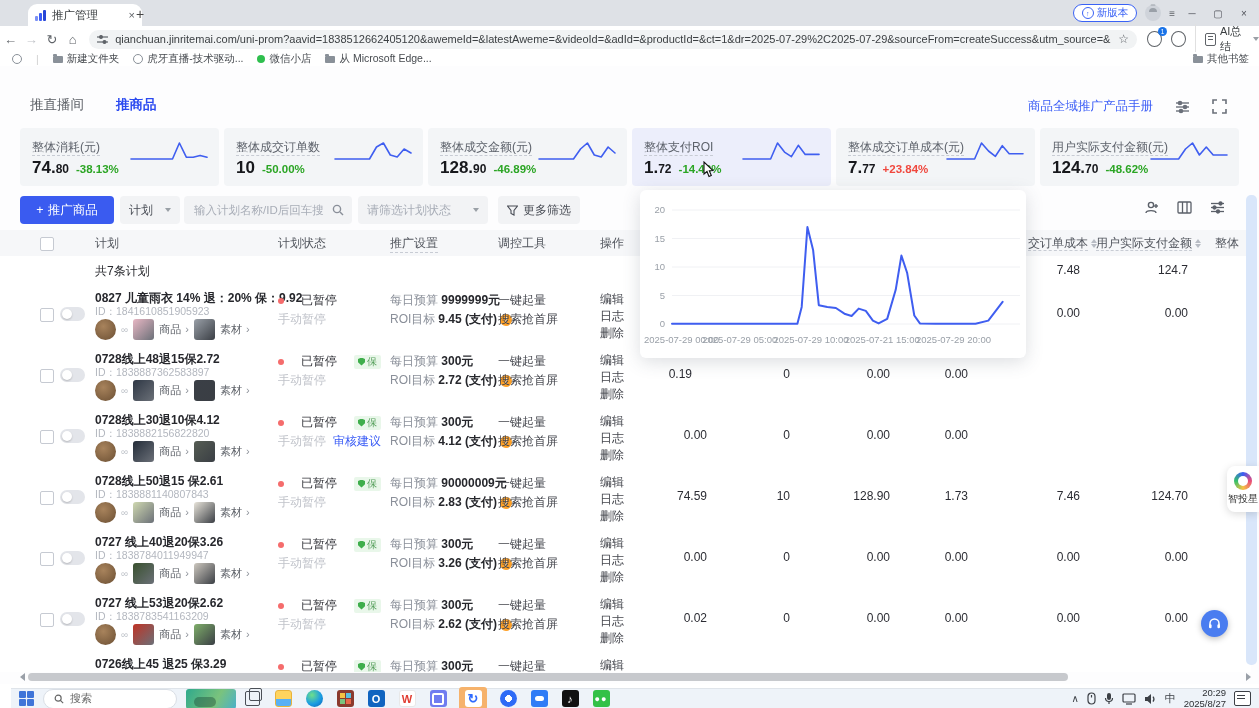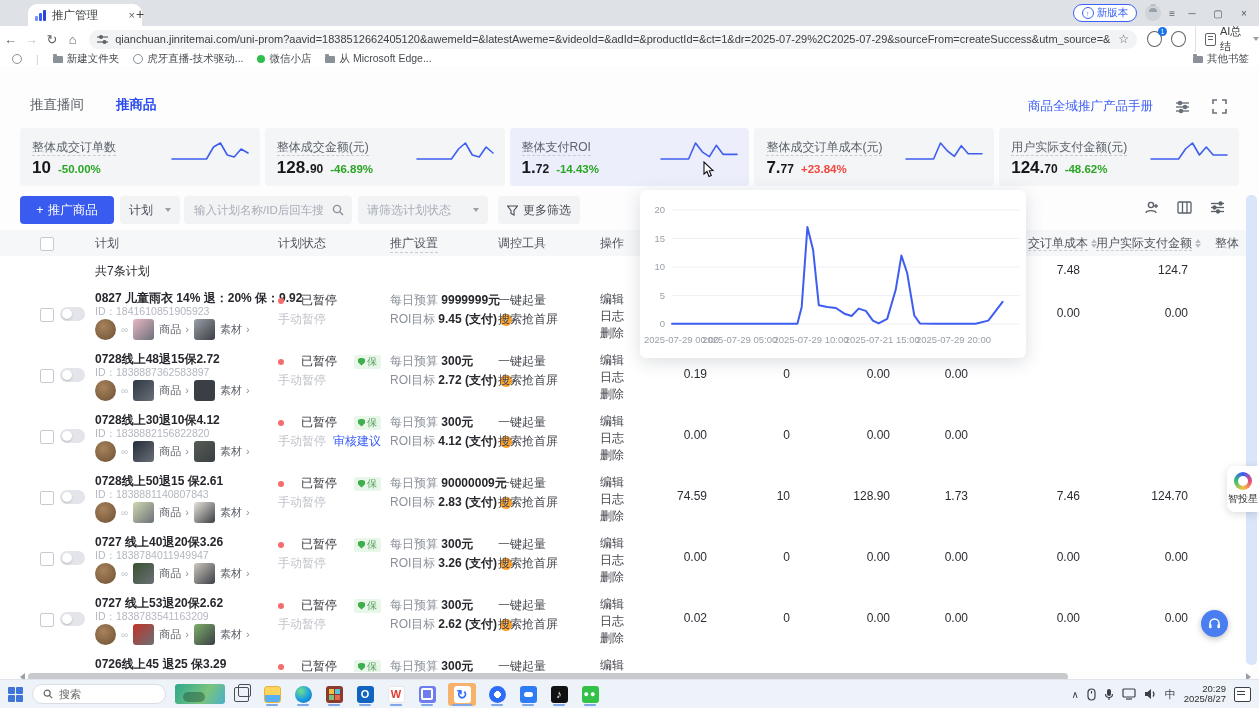--- a/index.html
+++ b/index.html
@@ -120,21 +120,21 @@
   .cxlabel{position:absolute;top:144px;font-size:9.5px;color:#9aa0a8;white-space:nowrap;}
   
   #ai-fab{position:absolute;right:0;top:400px;width:32px;height:46px;background:#fff;border-radius:8px 0 0 8px;box-shadow:0 2px 8px rgba(0,0,0,.15);display:flex;flex-direction:column;align-items:center;padding-top:6px;box-sizing:border-box;gap:2px;}
   .ai-orb{width:18px;height:18px;border-radius:50%;background:conic-gradient(#3a5cf6,#e84d7a,#f6c244,#35c06a,#3a5cf6);position:relative;}
   .ai-orb:after{content:"";position:absolute;inset:4px;background:#fff;border-radius:50%;}
   #ai-fab span{font-size:10px;color:#333;}
   #help-fab{position:absolute;left:1201px;top:544px;width:27px;height:27px;border-radius:50%;background:#4a7df0;box-shadow:0 2px 6px rgba(0,0,0,.25);display:flex;align-items:center;justify-content:center;}
   
   #cursor{position:absolute;left:700px;top:95px;}
   
-  #taskbar{position:absolute;bottom:0;left:0;right:0;height:29px;background:#eef3f9;border-top:1px solid #dfe4ea;display:flex;align-items:center;padding:3px 8px;gap:9px;box-sizing:border-box;}
+  #taskbar{position:absolute;bottom:0;left:11px;right:0;height:20px;background:#eef3f9;border-top:1px solid #dfe4ea;display:flex;align-items:center;padding:3px 8px;gap:9px;box-sizing:border-box;}
   .start-ico{display:grid;grid-template-columns:7px 7px;grid-template-rows:7px 7px;gap:1px;}
   .start-ico i{background:#3f74d8;border-radius:1px;}
   #tb-search{display:flex;align-items:center;gap:6px;background:#fff;border:1px solid #d9dee5;border-radius:11px;height:18px;padding:0 10px;width:112px;font-size:11px;color:#666;}
   #tb-weather{width:50px;height:20px;border-radius:3px;background:linear-gradient(120deg,#2fa98c,#7ac37d 60%,#49b0c9);position:relative;overflow:hidden;}
   #tb-weather:after{content:"";position:absolute;left:8px;top:8px;width:22px;height:10px;border-radius:5px;background:rgba(30,80,60,.45);}
   .taskview{width:13px;height:13px;border:1.5px solid #4a4f57;border-radius:2px;position:relative;background:#eef3f9;}
   .taskview:after{content:"";position:absolute;left:3px;top:-4px;width:11px;height:11px;border:1.5px solid #4a4f57;border-radius:2px;}
   #tb-apps{display:flex;align-items:flex-start;gap:11px;margin-left:4px;}
   .app{position:relative;width:20px;height:23px;display:flex;align-items:center;justify-content:center;}
   .app:after{content:"";position:absolute;bottom:0;left:4px;right:4px;height:2px;border-radius:1px;background:#7da7e8;}
@@ -270,20 +270,26 @@
           <g stroke="#6b707a" stroke-width="1.6" fill="none">
             <path d="M1 5 V1 H5"></path>
             <path d="M10 1 H14 V5"></path>
             <path d="M14 10 V14 H10"></path>
             <path d="M5 14 H1 V10"></path>
           </g>
         </svg>
     </div>
 
     <div id="cards">
+        <div class="stat-card"><span class="card-label">整体消耗(元)</span><svg class="card-spark" width="80" height="26">
+            <polyline points="2.0,23.0 8.9,23.0 15.8,23.0 22.7,23.0 29.6,23.0 36.5,23.0 43.5,23.0 50.4,7.0 57.3,21.2 64.2,21.2 71.1,19.4 78.0,21.2" fill="none" stroke="#3f5ef0" stroke-width="1.6" stroke-linejoin="round" stroke-linecap="round"></polyline>
+          </svg><div class="card-value-row">
+            <span class="cv-int">74.<span class="cv-dec">80</span></span>
+            <span class="card-delta green">-38.13%</span>
+          </div></div>
         <div class="stat-card"><span class="card-label">整体成交订单数</span><svg class="card-spark" width="80" height="26">
             <polyline points="2.0,23.0 8.9,23.0 15.8,23.0 22.7,23.0 29.6,23.0 36.5,23.0 43.5,11.0 50.4,7.0 57.3,19.0 64.2,21.0 71.1,13.0 78.0,17.0" fill="none" stroke="#3f5ef0" stroke-width="1.6" stroke-linejoin="round" stroke-linecap="round"></polyline>
           </svg><div class="card-value-row">
             <span class="cv-int">10</span>
             <span class="card-delta green">-50.00%</span>
           </div></div>
         <div class="stat-card"><span class="card-label">整体成交金额(元)</span><svg class="card-spark" width="80" height="26">
             <polyline points="2.0,23.0 8.9,23.0 15.8,23.0 22.7,23.0 29.6,23.0 36.5,23.0 43.5,13.0 50.4,7.0 57.3,19.0 64.2,21.0 71.1,11.0 78.0,17.0" fill="none" stroke="#3f5ef0" stroke-width="1.6" stroke-linejoin="round" stroke-linecap="round"></polyline>
           </svg><div class="card-value-row">
             <span class="cv-int">128.<span class="cv-dec">90</span></span>
@@ -455,21 +461,21 @@
           <div class="set-line2">
             <span class="set-lbl">ROI目标 </span>
             <span class="set-val">2.72 (支付)</span>
             <span class="warn-ico">!</span>
           </div>
           <div class="tool1">一键起量</div>
           <div class="tool2">搜索抢首屏</div>
           <div class="act" style="top: 7px;">编辑</div>
           <div class="act" style="top: 24px;">日志</div>
           <div class="act" style="top: 41px;">删除</div>
-          <div class="metric" style="left: 627px;">0.19</div>
+          <div class="metric" style="left: 612px;">0.19</div>
           <div class="metric" style="left: 710px;">0</div>
           <div class="metric" style="left: 810px;">0.00</div>
           <div class="metric" style="left: 888px;">0.00</div>
         </div>
         <div class="trow" style="top: 122px;">
           <span class="cb"></span>
           <span class="toggle"></span>
           <div class="plan-name">0728线上30退10保4.12</div>
           <div class="plan-id">ID：1838882156822820</div>
           <div class="plan-thumbs">

